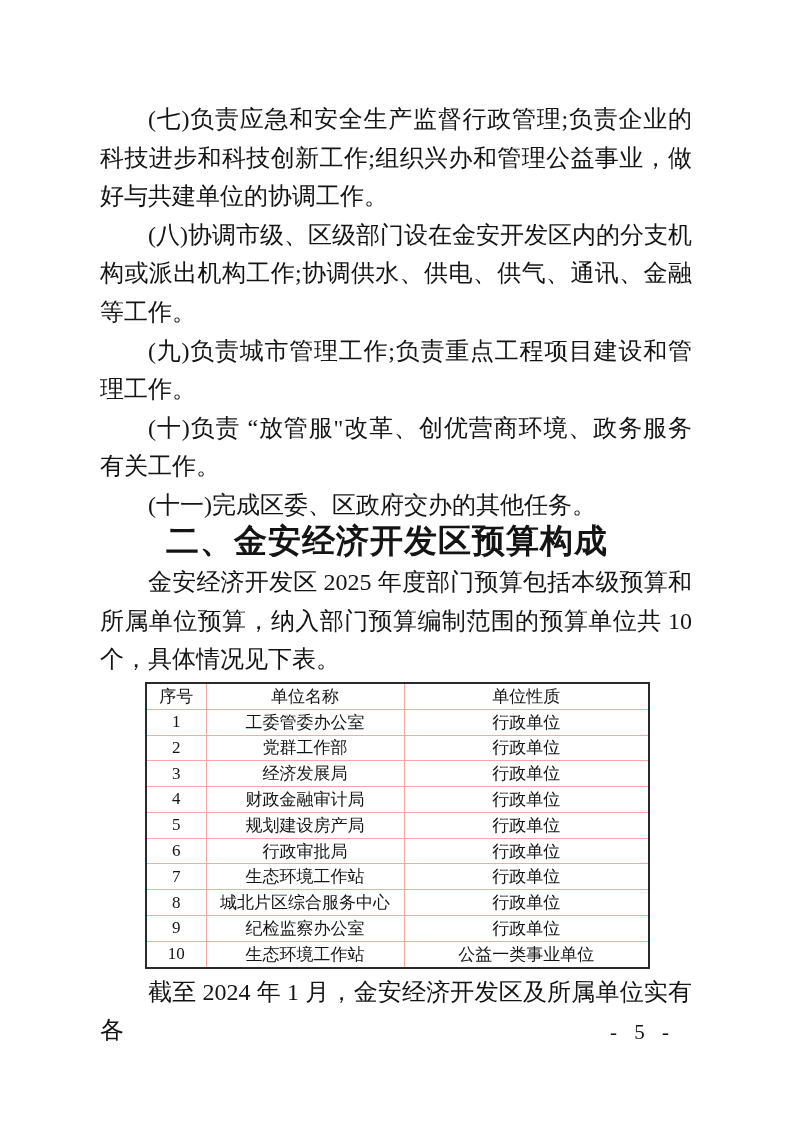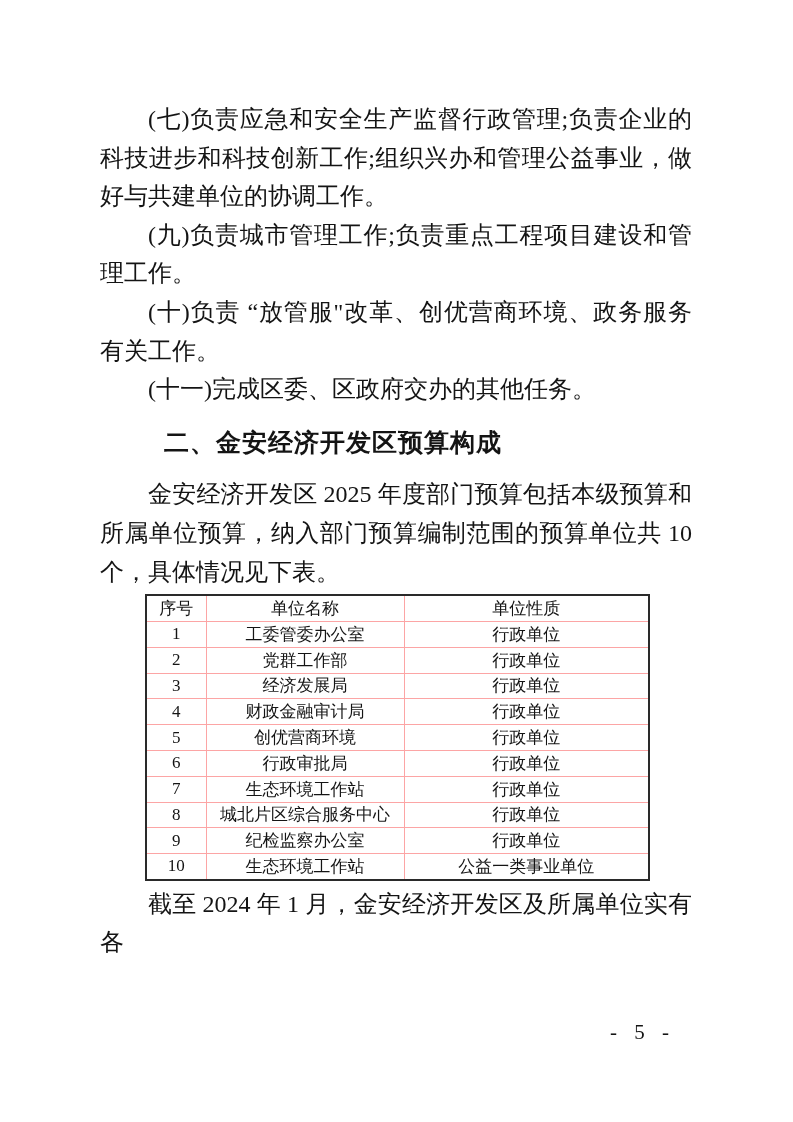--- a/index.html
+++ b/index.html
@@ -24,24 +24,24 @@
   }
   .para {
     margin: 0;
     font-size: 24px;
     line-height: 38.6px;
     text-align: justify;
     text-indent: 2em;
     word-break: break-all;
   }
   .heading {
-    margin: 14px;
-    font-family: Liberation Sans, sans-serif;
+    margin: 0;
+    font-family: Liberation Mono, monospace;
     font-weight: 700;
-    font-size: 25px;
+    font-size: 33px;
     line-height: 38.6px;
     text-indent: 2em;
     letter-spacing: 1px;
   }
   table.units {
     margin-left: 45px;
     margin-top: 3px;
     border-collapse: collapse;
     table-layout: fixed;
     width: 503px;
@@ -72,20 +72,21 @@
     font-family: "Liberation Serif", "DejaVu Serif", serif;
     color: #141414;
   }
 </style>
 </head>
 <body>
 
 <div class="page">
   <div class="content">
     <p class="para">(七)负责应急和安全生产监督行政管理;负责企业的科技进步和科技创新工作;组织兴办和管理公益事业，做好与共建单位的协调工作。</p>
+    <p class="para">(八)协调市级、区级部门设在金安开发区内的分支机构或派出机构工作;协调供水、供电、供气、通讯、金融等工作。</p>
     <p class="para">(九)负责城市管理工作;负责重点工程项目建设和管理工作。</p>
     <p class="para">(十)负责 “放管服"改革、创优营商环境、政务服务有关工作。</p>
     <p class="para">(十一)完成区委、区政府交办的其他任务。</p>
 
     <h2 class="heading">二、金安经济开发区预算构成</h2>
 
     <p class="para">金安经济开发区 2025 年度部门预算包括本级预算和所属单位预算，纳入部门预算编制范围的预算单位共 10 个，具体情况见下表。</p>
 
     <table class="units">
       <colgroup>
@@ -116,21 +117,21 @@
             <td>经济发展局</td>
             <td>行政单位</td>
           </tr>
           <tr>
             <td>4</td>
             <td>财政金融审计局</td>
             <td>行政单位</td>
           </tr>
           <tr>
             <td>5</td>
-            <td>创优营商环境</td>
+            <td>规划建设房产局</td>
             <td>行政单位</td>
           </tr>
           <tr>
             <td>6</td>
             <td>行政审批局</td>
             <td>行政单位</td>
           </tr>
           <tr>
             <td>7</td>
             <td>生态环境工作站</td>

